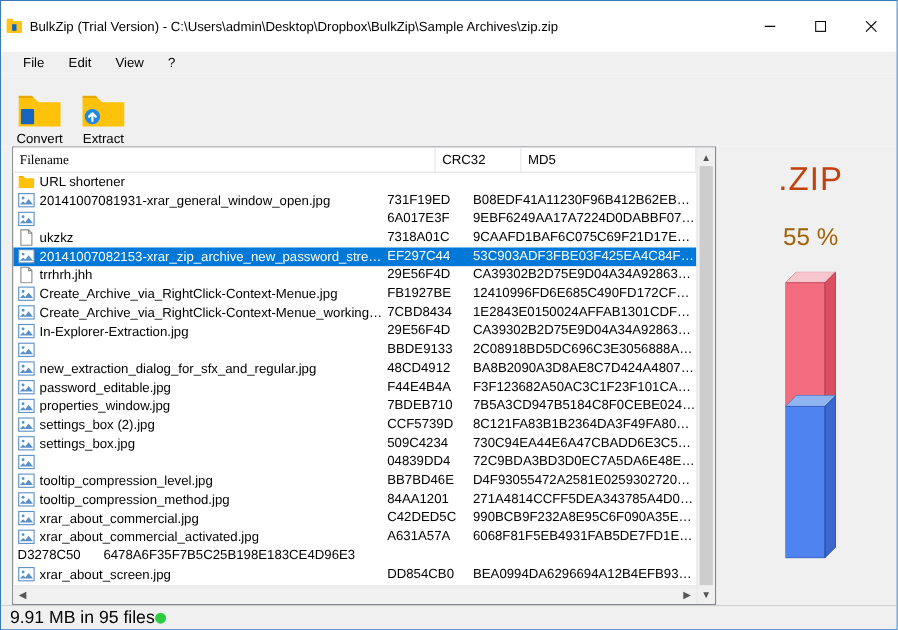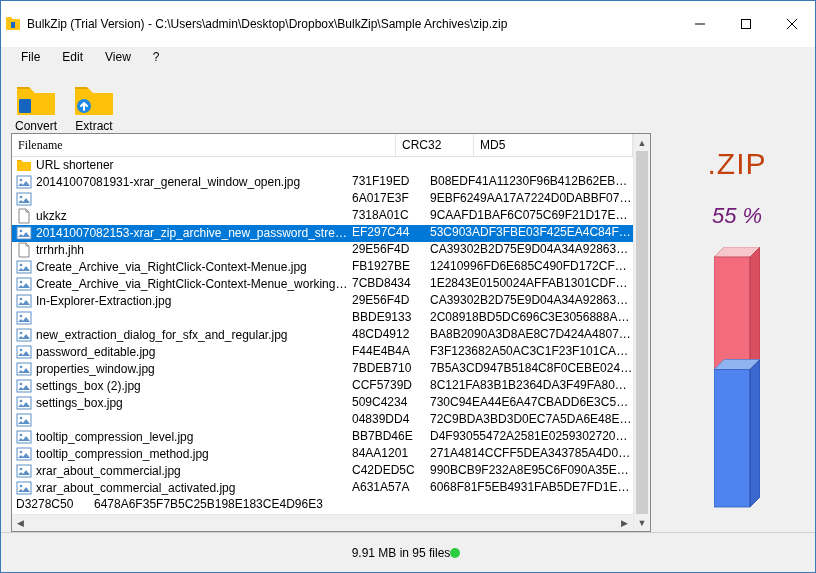--- a/index.html
+++ b/index.html
@@ -43,24 +43,24 @@
   .vscroll .btn { height: 17px; display: flex; align-items: center; justify-content: center; }
   .vscroll .thumb { flex: 1; margin: 0 2px; background: #cdcdcd; border-radius: 0; }
   .hscroll { height: 17px; background: #f0f0f0; border-top: 1px solid #e8e8e8; display: flex; }
   .hscroll .btn { width: 17px; display: flex; align-items: center; justify-content: center; }
   .hscroll .track { flex: 1; }
   .listpanel-inner { display: flex; flex: 1; overflow: hidden; }
   .list-main { flex: 1; display: flex; flex-direction: column; overflow: hidden; }
   
   .sidepanel { flex: 1; display: flex; flex-direction: column; align-items: center; padding-top: 14px; }
   .ziplabel { color: #c2410c; font-size: 30px; font-weight: 400; letter-spacing: 1px; }
-  .pctlabel { margin-top: 22px; font-size: 22px; color: #701a75; font-style: italic; }
+  .pctlabel { margin-top: 22px; font-size: 22px; color: #a16207; }
   .bar3d { margin-top: 18px; width: 46px; height: 262px; position: relative; }
   
-  .statusbar { height: 40px; background: #f0f0f0; border-top: 1px solid #d0d0d0; display: flex; align-items: center; padding: 0 8px; font-size: 12px; justify-content: center; }
+  .statusbar { height: 22px; background: #f0f0f0; border-top: 1px solid #d0d0d0; display: flex; align-items: center; padding: 0 8px; font-size: 16px; justify-content: flex-start; }
   .status-dot { width: 10px; height: 10px; border-radius: 50%; background: #2ecc40; margin-right: 4px; }
   .arrow { font-size: 9px; color: #555; }
 </style>
 </head>
 <body>
 
 <div class="titlebar">
   <span class="app-icon">
     <svg viewBox="0 0 16 16" width="16" height="16">
       <rect x="1" y="3" width="14" height="11" rx="1" fill="#ffc316"></rect>

